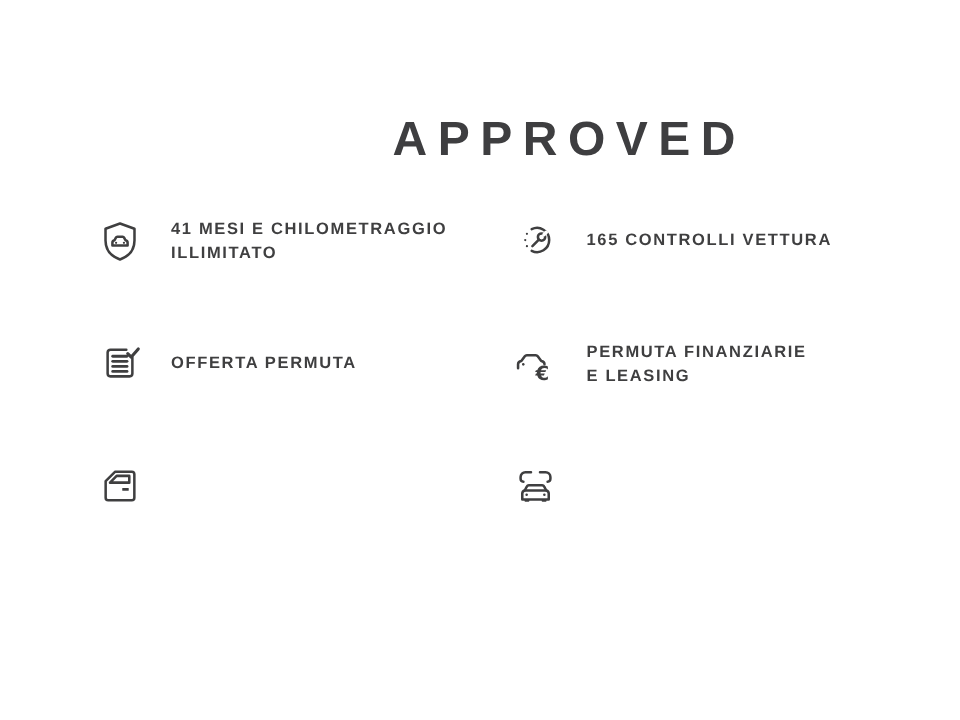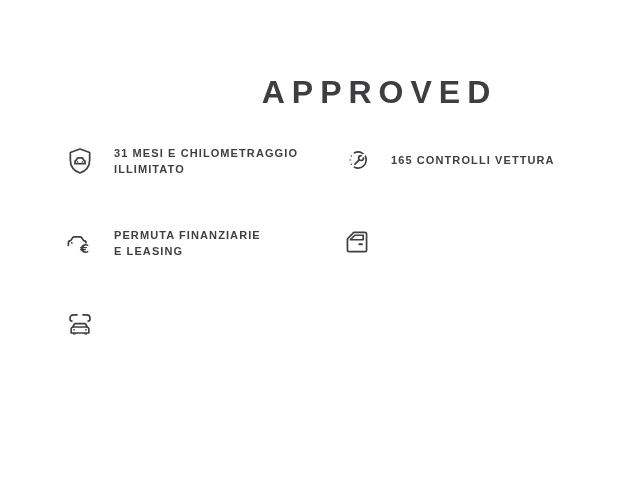--- a/index.html
+++ b/index.html
@@ -40,40 +40,55 @@
 
     <div class="item">
       <span class="icon">
         <svg viewBox="0 0 32 32">
           <path d="M16 3.2 L26.3 6.9 V15.2 C26.3 22.4 22 26.6 16 28.8 C10 26.6 5.7 22.4 5.7 15.2 V6.9 Z"></path>
           <path d="M10.6 18.8 v-2 q0-1.4 1.5-1.7 l1-1.9 q0.3-0.6 1-0.6 h3.8 q0.7 0 1 0.6 l1 1.9 q1.5 0.3 1.5 1.7 v2 z"></path>
           <circle cx="13.2" cy="16.9" r="0.8" fill="#3F3F40" stroke="none"></circle>
           <circle cx="18.8" cy="16.9" r="0.8" fill="#3F3F40" stroke="none"></circle>
         </svg>
       </span>
-      <span class="label">31 MESI E CHILOMETRAGGIO
+      <span class="label">41 MESI E CHILOMETRAGGIO
 ILLIMITATO</span>
     </div>
 
     <div class="item">
       <span class="icon">
         <svg viewBox="0 0 32 32">
           <path d="M13.3 8.3 A8.6 8.6 0 1 1 13.3 23.7"></path>
           <circle cx="9.9" cy="11.6" r="0.8" fill="#3F3F40" stroke="none"></circle>
           <circle cx="8.7" cy="16" r="0.8" fill="#3F3F40" stroke="none"></circle>
           <circle cx="9.9" cy="20.4" r="0.8" fill="#3F3F40" stroke="none"></circle>
           <line x1="13.8" y1="20.4" x2="18.4" y2="15.8"></line>
           <circle cx="20.3" cy="13.9" r="2.6"></circle>
           <line x1="22.1" y1="12.1" x2="23.6" y2="10.6" stroke="#ffffff" stroke-width="2.6"></line>
         </svg>
       </span>
       <span class="label">165 CONTROLLI VETTURA</span>
     </div>
 
 
+    <div class="item">
+      <span class="icon">
+        <svg viewBox="0 0 32 32">
+          <path d="M20.5 6.5 H9.2 A2 2 0 0 0 7.2 8.5 V23.5 A2 2 0 0 0 9.2 25.5 H22.8 A2 2 0 0 0 24.8 23.5 V12"></path>
+          <g stroke-width="2">
+            <line x1="10.8" y1="11.2" x2="21" y2="11.2"></line>
+            <line x1="10.8" y1="14.8" x2="21" y2="14.8"></line>
+            <line x1="10.8" y1="18.4" x2="21" y2="18.4"></line>
+            <line x1="10.8" y1="22" x2="21" y2="22"></line>
+          </g>
+          <polyline points="21.5,9.3 24,11.8 29,6" stroke-width="2.2"></polyline>
+        </svg>
+      </span>
+      <span class="label">OFFERTA PERMUTA</span>
+    </div>
 
     <div class="item">
       <span class="icon">
         <svg viewBox="0 0 32 32">
           <path d="M3.6 18.6 v-2.8 q0-1.9 2.3-2.3 l2.5-3.4 q0.5-0.7 1.4-0.7 h6.4 q0.9 0 1.4 0.7 l2.5 3.4 q2.3 0.4 2.3 2.3"></path>
           <circle cx="7.3" cy="15.9" r="0.9" fill="#3F3F40" stroke="none"></circle>
           <text x="16" y="27" font-size="14" font-weight="700" fill="#3F3F40" stroke="none" font-family="'DejaVu Sans', sans-serif">€</text>
         </svg>
       </span>
       <span class="label">PERMUTA FINANZIARIE

